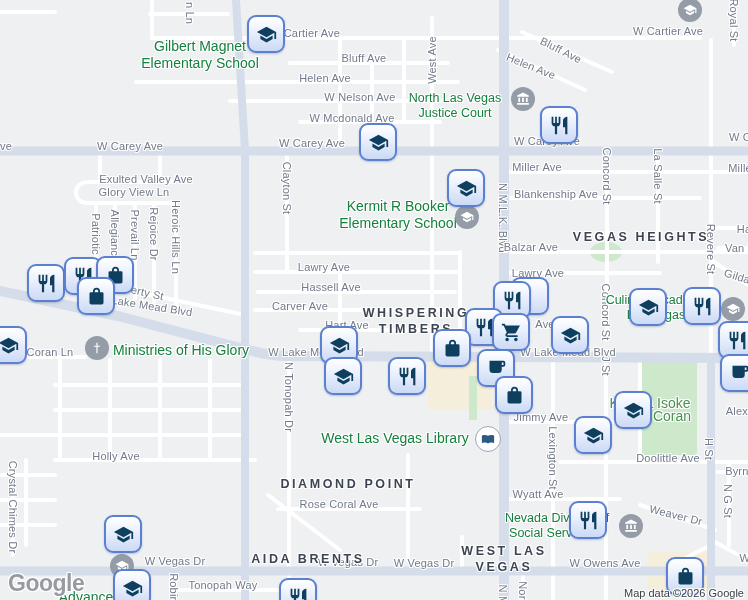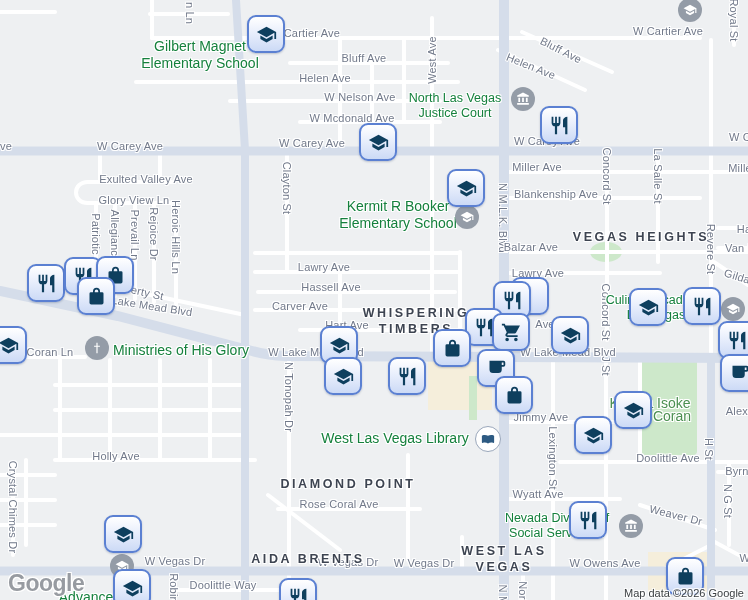--- a/index.html
+++ b/index.html
@@ -152,21 +152,21 @@
       <div class="lbl street" style="left: 352px; top: 118px;">W Mcdonald Ave</div>
       <div class="lbl street" style="left: 6px; top: 146px;">ve</div>
       <div class="lbl street" style="left: 130px; top: 146px;">W Carey Ave</div>
       <div class="lbl street" style="left: 312px; top: 143px;">W Carey Ave</div>
       <div class="lbl street" style="left: 547px; top: 141px;">W Carey Ave</div>
       <div class="lbl street" style="left: 762px; top: 137px;">W Carey Ave</div>
       <div class="lbl street" style="left: 537px; top: 167px;">Miller Ave</div>
       <div class="lbl street" style="left: 753px; top: 168px;">Miller Ave</div>
       <div class="lbl street" style="left: 146px; top: 179px;">Exulted Valley Ave</div>
       <div class="lbl street" style="left: 556px; top: 194px;">Blankenship Ave</div>
-      <div class="lbl street" style="left: 134px; top: 200px;">Glory View Ln</div>
+      <div class="lbl street" style="left: 134px; top: 192px;">Glory View Ln</div>
       <div class="lbl street" style="left: 287px; top: 188px; transform: translate(-50%, -50%) rotate(90deg);">Clayton St</div>
       <div class="lbl street" style="left: 503px; top: 218px; transform: translate(-50%, -50%) rotate(90deg);">N M.L.K. Blvd</div>
       <div class="lbl street" style="left: 607px; top: 176px; transform: translate(-50%, -50%) rotate(90deg);">Concord St</div>
       <div class="lbl street" style="left: 658px; top: 176px; transform: translate(-50%, -50%) rotate(90deg);">La Salle St</div>
       <div class="lbl street" style="left: 711px; top: 249px; transform: translate(-50%, -50%) rotate(90deg);">Revere St</div>
       <div class="lbl street" style="left: 96px; top: 234px; transform: translate(-50%, -50%) rotate(90deg);">Patriotic</div>
       <div class="lbl street" style="left: 115px; top: 236px; transform: translate(-50%, -50%) rotate(90deg);">Allegiance</div>
       <div class="lbl street" style="left: 135px; top: 235px; transform: translate(-50%, -50%) rotate(90deg);">Prevail Ln</div>
       <div class="lbl street" style="left: 154px; top: 234px; transform: translate(-50%, -50%) rotate(90deg);">Rejoice Dr</div>
       <div class="lbl street" style="left: 176px; top: 237px; transform: translate(-50%, -50%) rotate(90deg);">Heroic Hills Ln</div>
@@ -198,21 +198,21 @@
       <div class="lbl street" style="left: 728px; top: 501px; transform: translate(-50%, -50%) rotate(90deg);">N G St</div>
       <div class="lbl street" style="left: 538px; top: 494px;">Wyatt Ave</div>
       <div class="lbl street" style="left: 339px; top: 504px;">Rose Coral Ave</div>
       <div class="lbl street" style="left: 676px; top: 515px; transform: translate(-50%, -50%) rotate(14deg);">Weaver Dr</div>
       <div class="lbl street" style="left: 13px; top: 507px; transform: translate(-50%, -50%) rotate(90deg);">Crystal Chimes Dr</div>
       <div class="lbl street" style="left: 175px; top: 561px;">W Vegas Dr</div>
       <div class="lbl street" style="left: 348px; top: 562px;">W Vegas Dr</div>
       <div class="lbl street" style="left: 424px; top: 563px;">W Vegas Dr</div>
       <div class="lbl street" style="left: 605px; top: 563px;">W Owens Ave</div>
       <div class="lbl street" style="left: 775px; top: 558px;">W Owens Ave</div>
-      <div class="lbl street" style="left: 223px; top: 585px;">Doolittle Way</div>
+      <div class="lbl street" style="left: 223px; top: 585px;">Tonopah Way</div>
       <div class="lbl street" style="left: 174px; top: 588px; transform: translate(-50%, -50%) rotate(90deg);">Robin</div>
       <div class="lbl street" style="left: 523px; top: 592px; transform: translate(-50%, -50%) rotate(90deg);">Nort</div>
       <div class="lbl street" style="left: 503px; top: 595px; transform: translate(-50%, -50%) rotate(90deg);">N M</div>
       <div class="lbl place" style="left: 200px; top: 55px;">
         <div>Gilbert Magnet</div>
         <div>Elementary School</div>
       </div>
       <div class="lbl place small" style="left: 455px; top: 106px;">
         <div>North Las Vegas</div>
         <div>Justice Court</div>

